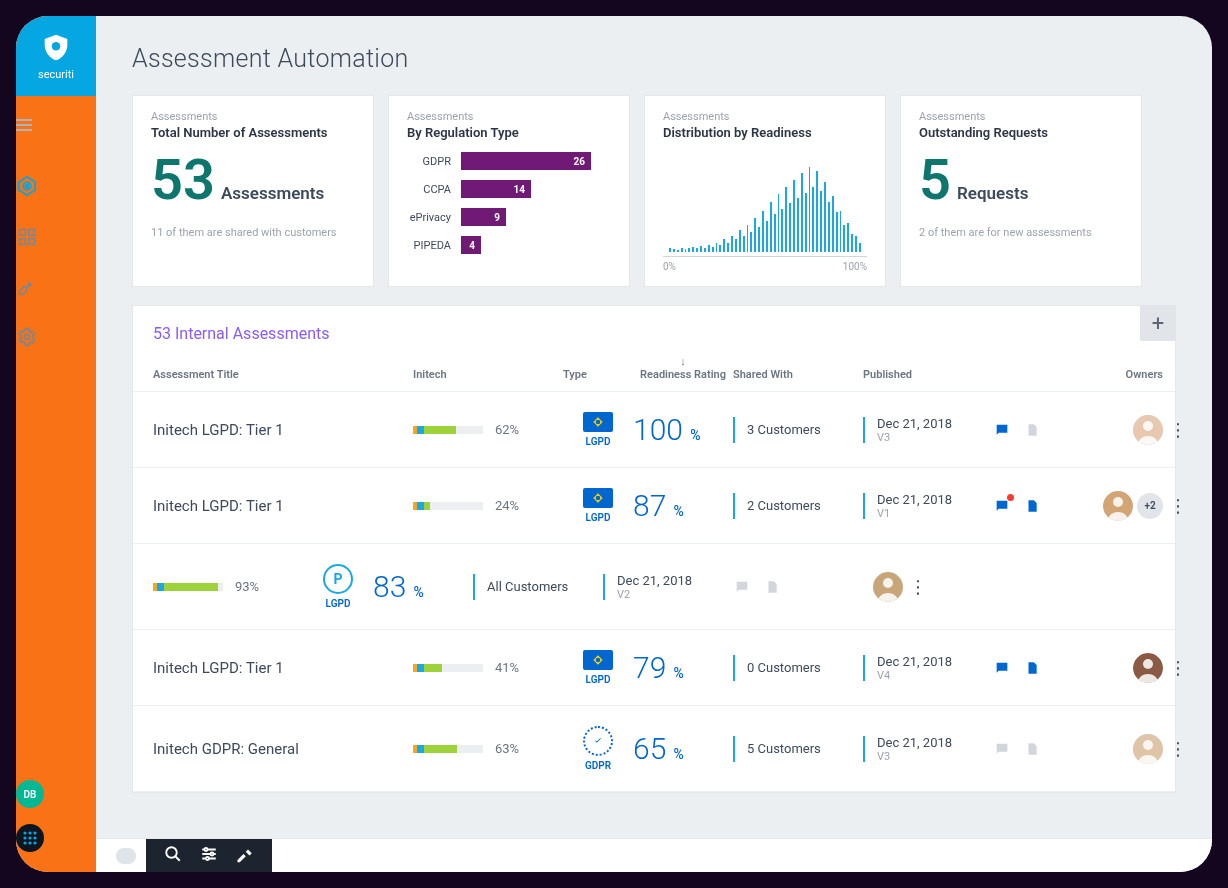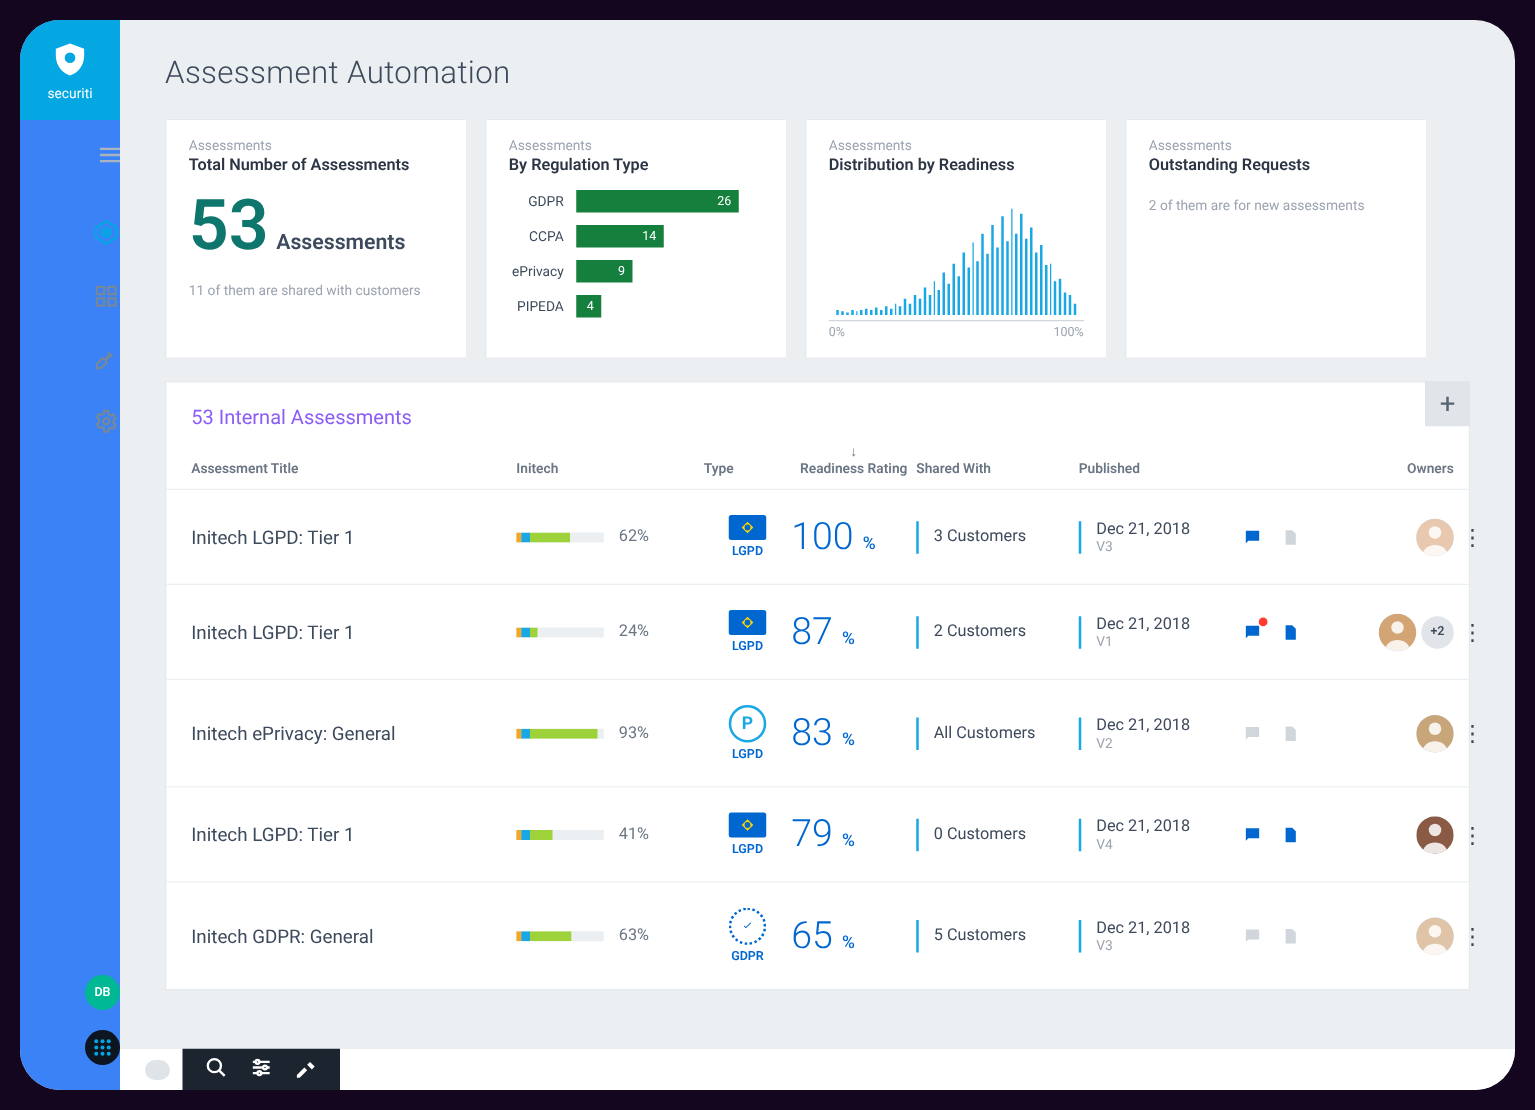--- a/index.html
+++ b/index.html
@@ -1,18 +1,18 @@
 <!DOCTYPE html>
 <html><head>
 <meta charset="utf-8">
 <style>
 * { box-sizing: border-box; margin: 0; padding: 0; font-family: -apple-system, BlinkMacSystemFont, "Segoe UI", Roboto, Helvetica, Arial, sans-serif; }
 body { background: #14061f; width: 1228px; height: 888px; overflow: hidden; }
 .frame { background: #eceff1; border-radius: 32px; width: 1196px; height: 856px; margin: 16px; position: relative; overflow: hidden; }
-.sidebar { position: absolute; left: 0; top: 0; bottom: 0; width: 80px; background: #3b82f6; display: flex; flex-direction: column; align-items: flex-end; }
+.sidebar { position: absolute; left: 0; top: 0; bottom: 0; width: 80px; background: #f97316; display: flex; flex-direction: column; align-items: flex-start; }
 .logo-block { width: 80px; height: 80px; background: #05a7e2; display: flex; flex-direction: column; align-items: center; justify-content: center; color: #fff; font-size: 11px; }
 .logo-block svg { margin-bottom: 2px; }
 .hamburger { margin-top: 18px; color: #aab4c0; font-size: 18px; }
 .nav-icons { margin-top: 40px; display: flex; flex-direction: column; gap: 26px; align-items: center; }
 .nav-icons .icon { color: #7a8794; }
 .nav-icons .icon.active { color: #05a7e2; }
 .sidebar-bottom { margin-top: auto; margin-bottom: 20px; display: flex; flex-direction: column; gap: 16px; align-items: center; }
 .avatar-small { width: 28px; height: 28px; border-radius: 50%; background: #00b894; color: #fff; font-size: 10px; display: flex; align-items: center; justify-content: center; font-weight: 600; }
 .apps-dots { width: 28px; height: 28px; border-radius: 50%; background: #0d1520; display: flex; align-items: center; justify-content: center; }
 .main { position: absolute; left: 80px; top: 0; right: 0; bottom: 34px; padding: 28px 36px 0 36px; overflow: hidden; border-radius: 29px; }
@@ -20,21 +20,21 @@
 .cards-row { display: flex; gap: 14px; margin-bottom: 18px; }
 .card { background: #fff; border: 1px solid #e5e8eb; padding: 14px 18px 14px 18px; flex: 1; }
 .card-kicker { font-size: 11px; color: #9aa3af; margin-bottom: 2px; }
 .card-title { font-size: 13px; color: #2b3544; font-weight: 600; margin-bottom: 12px; }
 .big-number { font-size: 56px; font-weight: 600; color: #0f766e; line-height: 1; display: inline-block; }
 .big-unit { font-size: 17px; font-weight: 600; color: #3d4a5c; margin-left: 6px; }
 .card-sub { font-size: 11px; color: #9aa3af; margin-top: 18px; }
 .reg-row { display: flex; align-items: center; gap: 10px; margin-bottom: 10px; font-size: 11px; color: #3d4a5c; }
 .reg-label { width: 44px; text-align: right; }
 .reg-bar-wrap { height: 18px; position: relative; flex: 0 0 150px; }
-.reg-bar { height: 100%; background: #15803d; position: absolute; left: 0; top: 0; display: flex; align-items: center; justify-content: flex-end; padding-right: 6px; color: #fff; font-size: 10px; font-weight: 400; }
+.reg-bar { height: 100%; background: #701a75; position: absolute; left: 0; top: 0; display: flex; align-items: center; justify-content: flex-end; padding-right: 6px; color: #fff; font-size: 10px; font-weight: 700; }
 .hist { height: 120px; position: relative; }
 .hist-bars { position: absolute; left: 6px; right: 6px; bottom: 20px; height: 90px; display: flex; align-items: flex-end; gap: 2px; }
 .hist-bars div { flex: 1; background: #1aa8e5; }
 .hist-axis { position: absolute; left: 0; right: 0; bottom: 0; display: flex; justify-content: space-between; font-size: 10px; color: #9aa3af; border-top: 1px solid #d0d6dc; padding-top: 4px; }
 .table-card { background: #fff; border: 1px solid #e5e8eb; position: relative; }
 .plus-btn { position: absolute; right: -1px; top: -1px; width: 36px; height: 36px; background: #e1e5e9; display:flex; align-items:center; justify-content:center; font-size:22px; color:#5a6472; }
 .table-title { font-size: 16px; color: #8b5cf6; font-weight: 400; padding: 18px 20px 12px; }
 .thead { display: flex; padding: 0 20px 10px; font-size: 11px; color: #6b7684; font-weight: 600; border-bottom: 1px solid #eceff1; align-items: flex-end; }
 .col-title { flex: 0 0 260px; }
 .col-progress { flex: 0 0 150px; }
@@ -247,20 +247,21 @@
           <div class="hist-axis">
               <span>0%</span>
               <span>100%</span>
             </div>
         </div>
       </div>
 
       <div class="card" style="flex:0 0 242px">
         <div class="card-kicker">Assessments</div>
         <div class="card-title">Outstanding Requests</div>
+        <div><span class="big-number">5</span><span class="big-unit">Requests</span></div>
         <div class="card-sub">2 of them are for new assessments</div>
       </div>
 
     </div>
 
     <div class="table-card">
       <div class="plus-btn">+</div>
       <div class="table-title">53 Internal Assessments</div>
       <div class="thead">
         <div class="col-title">Assessment Title</div>
@@ -375,21 +376,20 @@
                   <circle cx="15" cy="15" r="15" fill="#d4a574"></circle>
                   <circle cx="15" cy="11" r="5" fill="#fff" opacity="0.85"></circle>
                   <path d="M5 30c0-6 5-9 10-9s10 3 10 9" fill="#fff" opacity="0.85"></path>
                 </svg>
               </div>
               <div class="owner-more">+2</div>
             </div>
             <div class="menu-cell">⋮</div>
           </div>
           <div class="trow">
-            <div class="atitle">Initech ePrivacy: General</div>
             <div class="progress-cell">
               <div class="pbar">
                 <span class="pb-o" style="width:6%"></span>
                 <span class="pb-b" style="width:10%"></span>
                 <span class="pb-g" style="width:77%"></span>
               </div>
               <span class="pval">93%</span>
             </div>
             <div class="type-cell">
               <div class="flag-circle">P</div>

